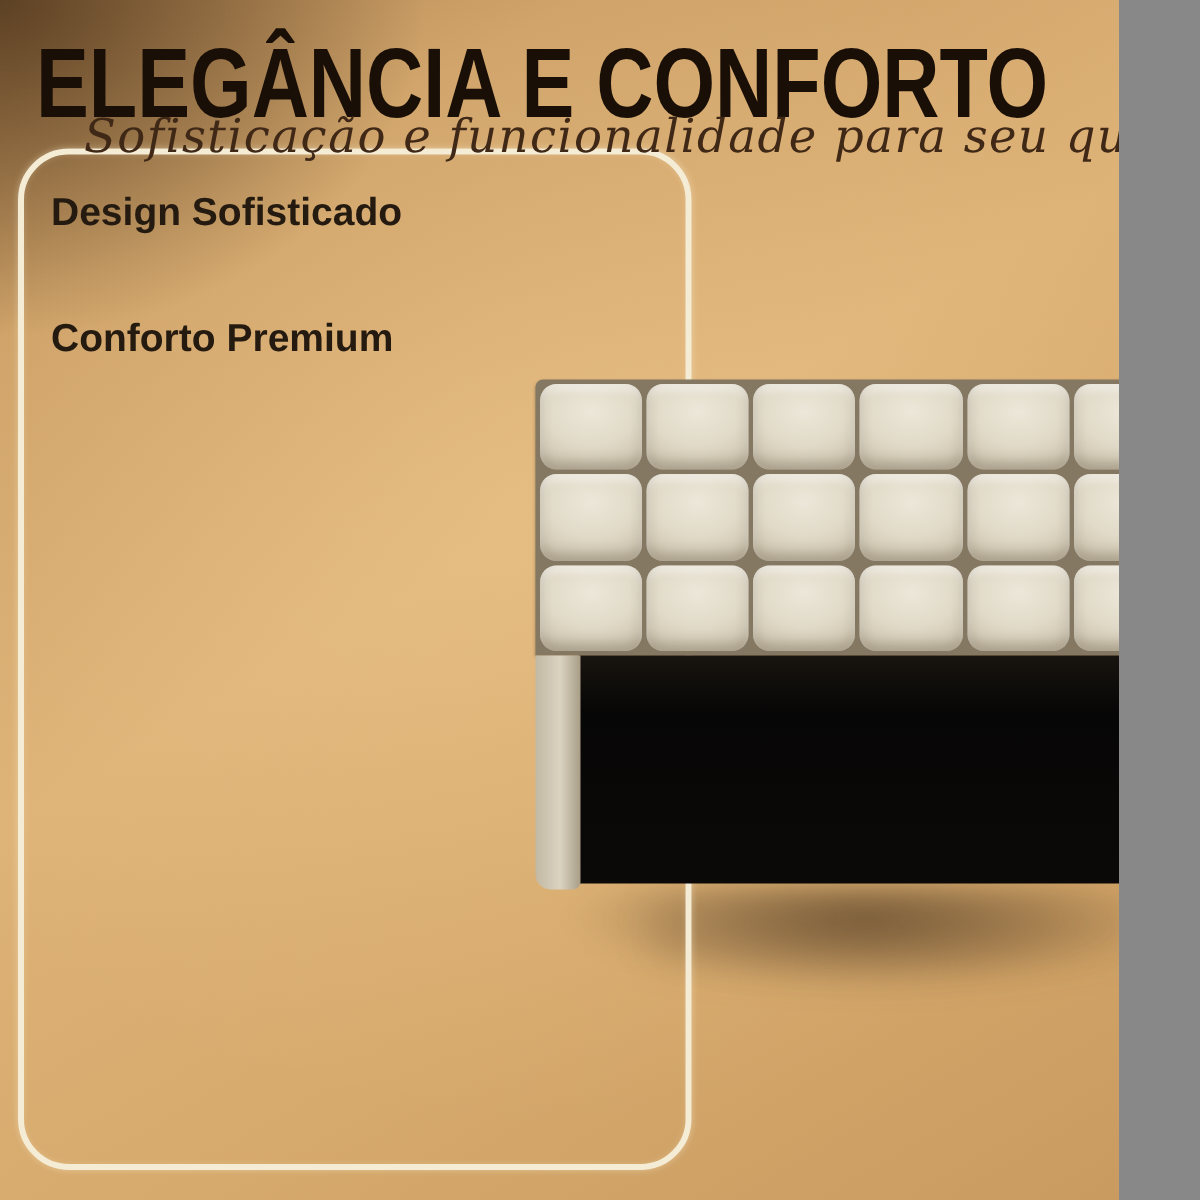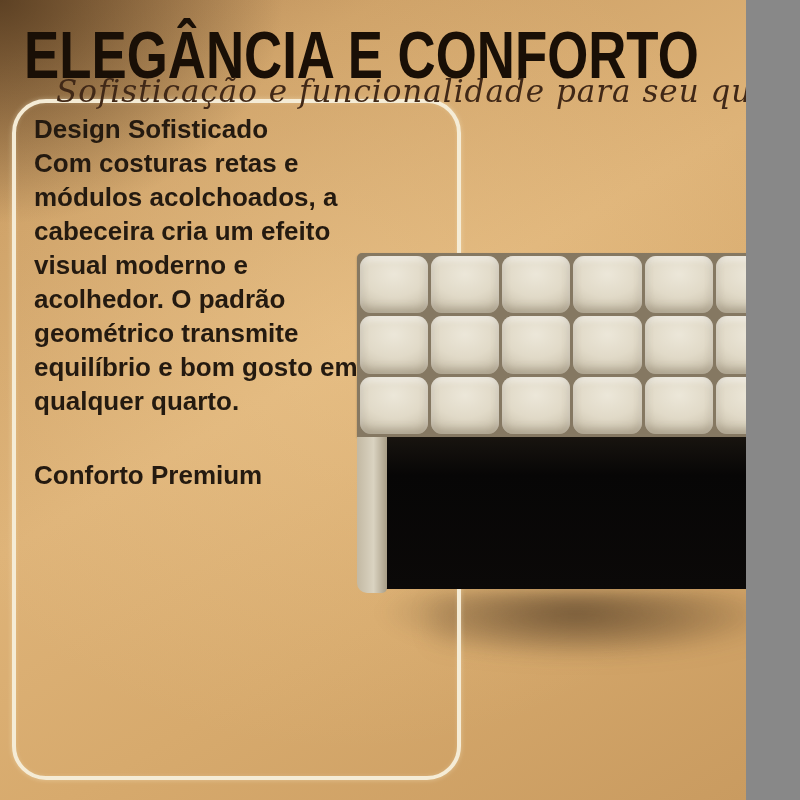--- a/index.html
+++ b/index.html
@@ -31,26 +31,26 @@
   .title{
     position:absolute;left:24px;top:22px;margin:0;z-index:5;
     font-weight:bold;font-size:66px;line-height:1;color:#190f06;
     transform:scaleX(.80);transform-origin:left top;white-space:nowrap;
   }
   .subtitle{
     position:absolute;left:56px;top:76px;z-index:5;
     font-family:"DejaVu Serif",serif;font-style:italic;
     font-size:31px;line-height:1;letter-spacing:1px;color:#402817;white-space:nowrap;
   }
-  .features{position:absolute;left:34px;top:112px;width:412px;z-index:3;color:#241a10;}
+  .features{position:absolute;left:34px;top:124px;width:412px;z-index:3;color:#241a10;}
   .feature h2,.feature p{
     margin:0;font-weight:bold;font-size:26px;line-height:34px;
     white-space:pre-line;font-family:"Liberation Sans",sans-serif;
   }
-  .feature + .feature{margin-top:40px;}
+  .feature + .feature{margin-top:50px;}
   
   .headboard{position:absolute;left:357px;top:253px;width:430px;height:340px;z-index:4;margin:0;}
   .tufts{
     position:absolute;left:0;top:0;width:430px;height:184px;box-sizing:border-box;
     display:grid;grid-template-columns:repeat(6,1fr);grid-template-rows:repeat(3,1fr);
     gap:3px;padding:3px;background:#857862;border-radius:5px 5px 0 0;
     box-shadow:0 1px 2px rgba(60,45,25,.35);
   }
   .cushion{
     background:radial-gradient(80% 72% at 50% 32%, #ece7d9 0%, #e1dac8 55%, #cbc2ad 100%);
@@ -75,28 +75,20 @@
   <div class="floor-haze"></div>
 
   <div class="panel"></div>
 
   <h1 class="title">ELEGÂNCIA E CONFORTO</h1>
   <div class="subtitle">Sofisticação e funcionalidade para seu quarto.</div>
 
   <div class="features">
     <section class="feature">
       <h2>Design Sofisticado</h2>
-      <p>Com costuras retas e
-módulos acolchoados, a
-cabeceira cria um efeito
-visual moderno e
-acolhedor. O padrão
-geométrico transmite
-equilíbrio e bom gosto em
-qualquer quarto.</p>
     </section>
     <section class="feature">
       <h2>Conforto Premium</h2>
     </section>
   </div>
 
   <figure class="headboard">
     <div class="tufts">
       <div class="cushion"></div>
       <div class="cushion"></div>

